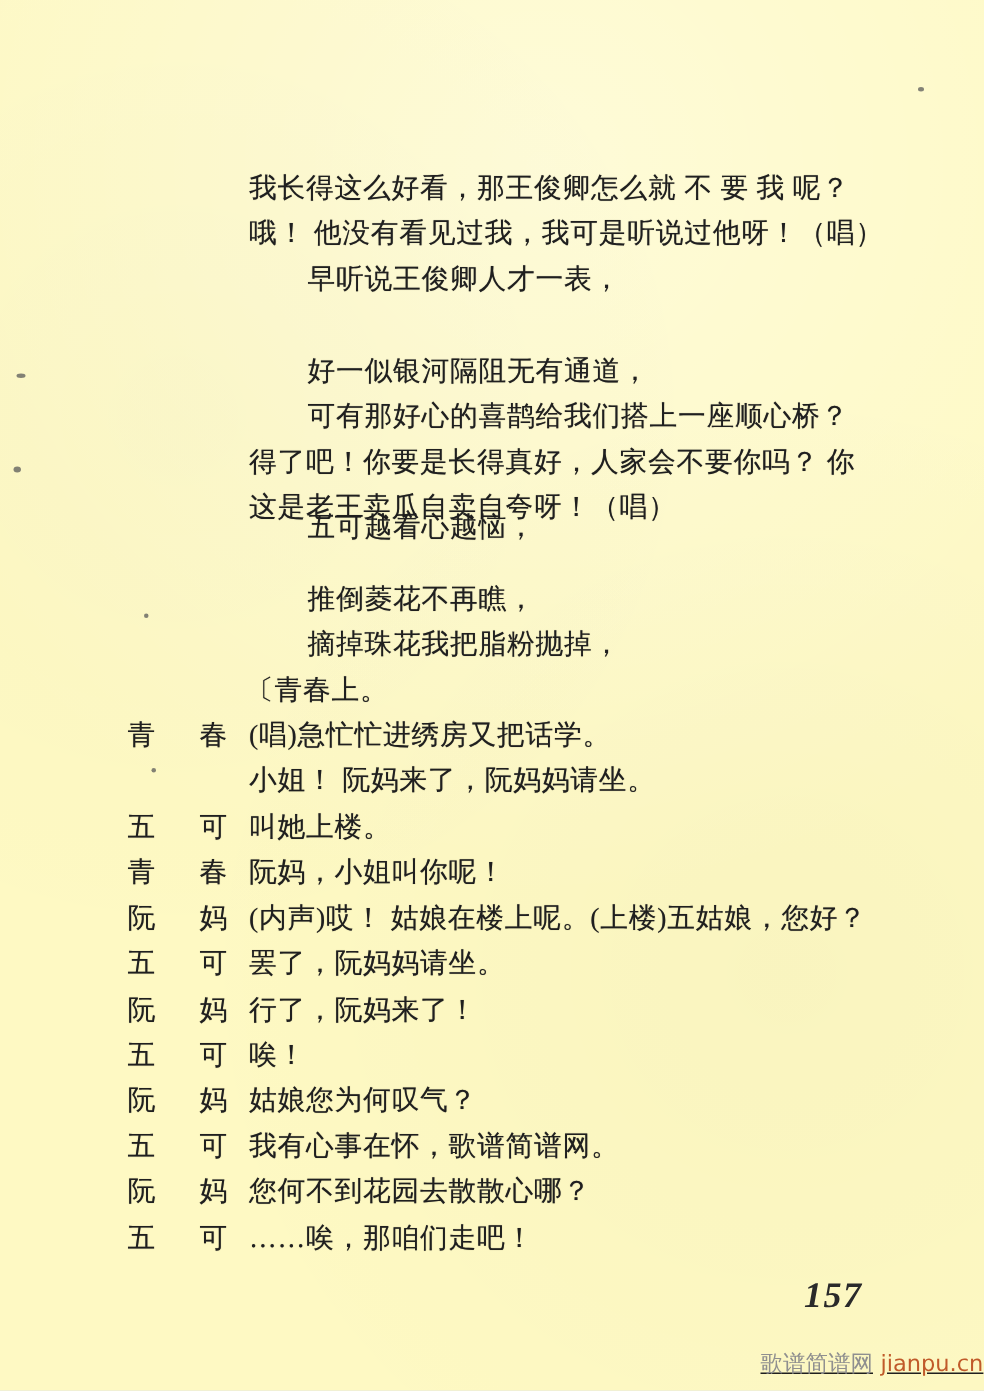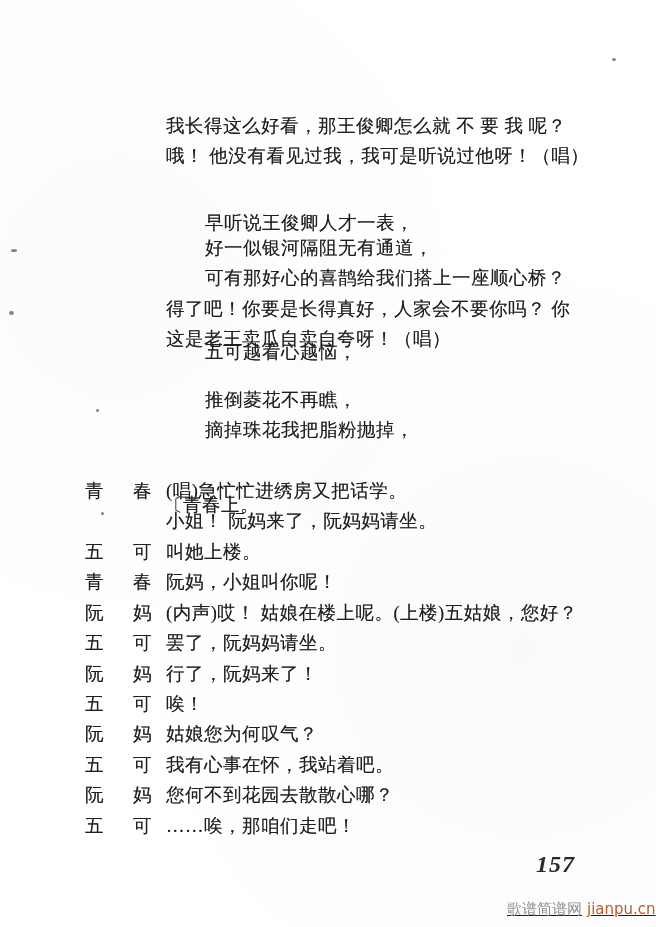--- a/index.html
+++ b/index.html
@@ -4,21 +4,21 @@
 <style>
   html, body {
     margin: 0;
     padding: 0;
     background: #e8e7e2;
   }
   .page {
     position: relative;
     width: 656px;
     height: 927px;
-    background: #ffffff;
+    background: #fef9c3;
     overflow: hidden;
     font-family: "Liberation Serif", "DejaVu Serif", serif;
     color: #1f1f1f;
   }
   
   .page::before {
     content: "";
     position: absolute;
     inset: 0;
     background:
@@ -89,21 +89,21 @@
 
 <div class="page">
 
   <div class="script-rows">
       <div class="row plain" style="top: 111px;">
         <span class="line-text">我长得这么好看，那王俊卿怎么就 不 要 我 呢？</span>
       </div>
       <div class="row plain" style="top: 141.42px; padding-left: 37px;">
         <span class="line-text">哦！ 他没有看见过我，我可是听说过他呀！（唱）</span>
       </div>
-      <div class="row verse" style="top: 171.84px; margin-top: 36px;">
+      <div class="row verse" style="top: 171.84px;">
         <span class="line-text">早听说王俊卿人才一表，</span>
       </div>
       <div class="row verse" style="top: 232.68px;">
         <span class="line-text">好一似银河隔阻无有通道，</span>
       </div>
       <div class="row verse" style="top: 263.1px;">
         <span class="line-text">可有那好心的喜鹊给我们搭上一座顺心桥？</span>
       </div>
       <div class="row plain" style="top: 293.52px;">
         <span class="line-text">得了吧！你要是长得真好，人家会不要你吗？ 你</span>
@@ -113,21 +113,21 @@
       </div>
       <div class="row verse" style="top: 337px;">
         <span class="line-text">五可越看心越恼，</span>
       </div>
       <div class="row verse" style="top: 384.78px;">
         <span class="line-text">推倒菱花不再瞧，</span>
       </div>
       <div class="row verse" style="top: 415.2px; padding-left: 24px;">
         <span class="line-text">摘掉珠花我把脂粉抛掉，</span>
       </div>
-      <div class="row stage" style="top: 445.62px; margin-top: 44px;">
+      <div class="row stage" style="top: 445.62px;">
         <span class="line-text">〔青春上。</span>
       </div>
       <div class="row speech" style="top: 476.04px;">
         <span class="speaker c0">青</span>
         <span class="speaker c1">春</span>
         <span class="line-text">(唱)急忙忙进绣房又把话学。</span>
       </div>
       <div class="row plain" style="top: 506.46px;">
         <span class="line-text">小姐！ 阮妈来了，阮妈妈请坐。</span>
       </div>
@@ -162,21 +162,21 @@
         <span class="line-text">唉！</span>
       </div>
       <div class="row speech" style="top: 719.4px;">
         <span class="speaker c0">阮</span>
         <span class="speaker c1">妈</span>
         <span class="line-text">姑娘您为何叹气？</span>
       </div>
       <div class="row speech" style="top: 749.82px;">
         <span class="speaker c0">五</span>
         <span class="speaker c1">可</span>
-        <span class="line-text">我有心事在怀，我站着吧。</span>
+        <span class="line-text">我有心事在怀，歌谱简谱网。</span>
       </div>
       <div class="row speech" style="top: 780.24px;">
         <span class="speaker c0">阮</span>
         <span class="speaker c1">妈</span>
         <span class="line-text">您何不到花园去散散心哪？</span>
       </div>
       <div class="row speech" style="top: 810.66px;">
         <span class="speaker c0">五</span>
         <span class="speaker c1">可</span>
         <span class="line-text">……唉，那咱们走吧！</span>

